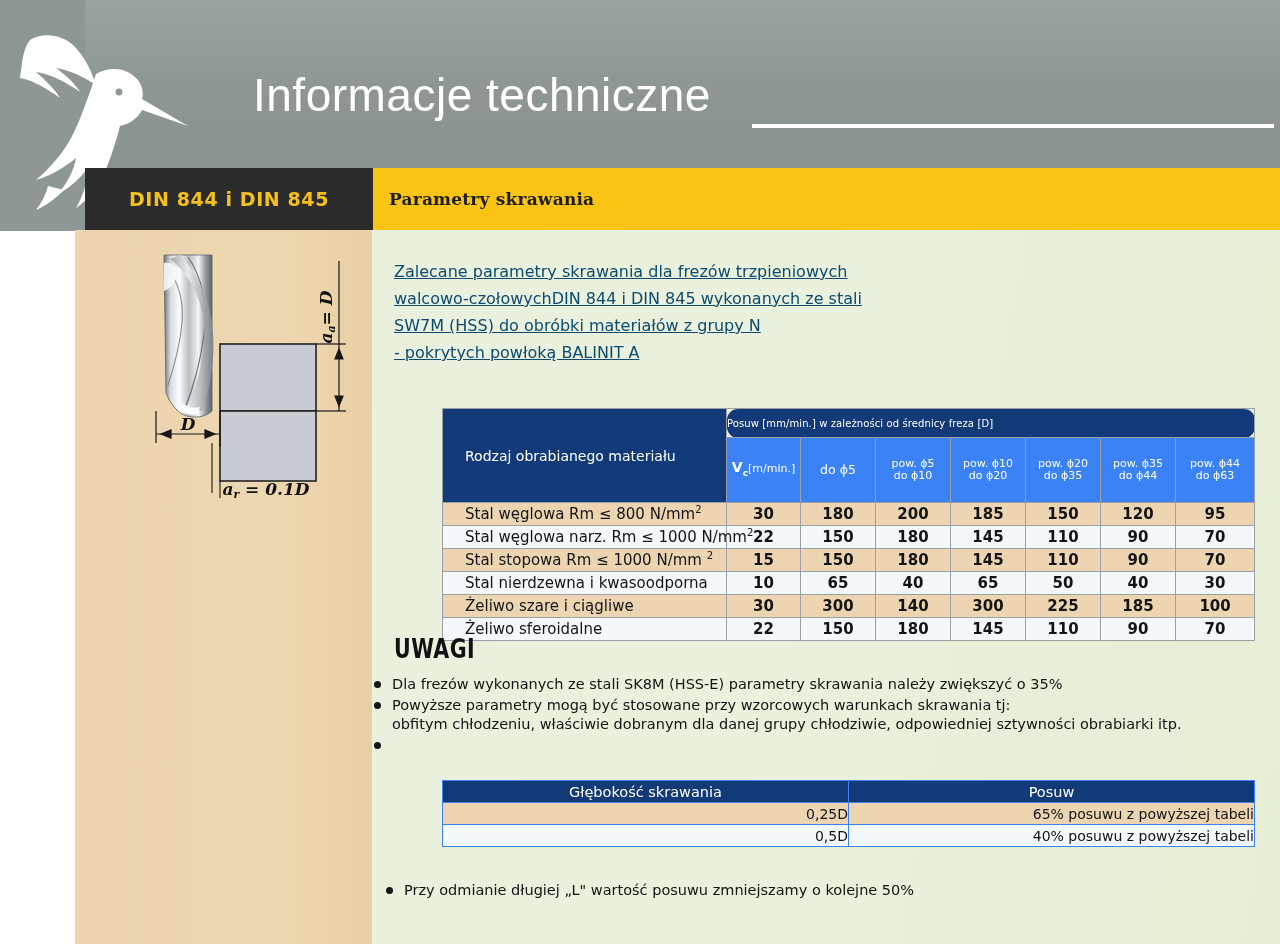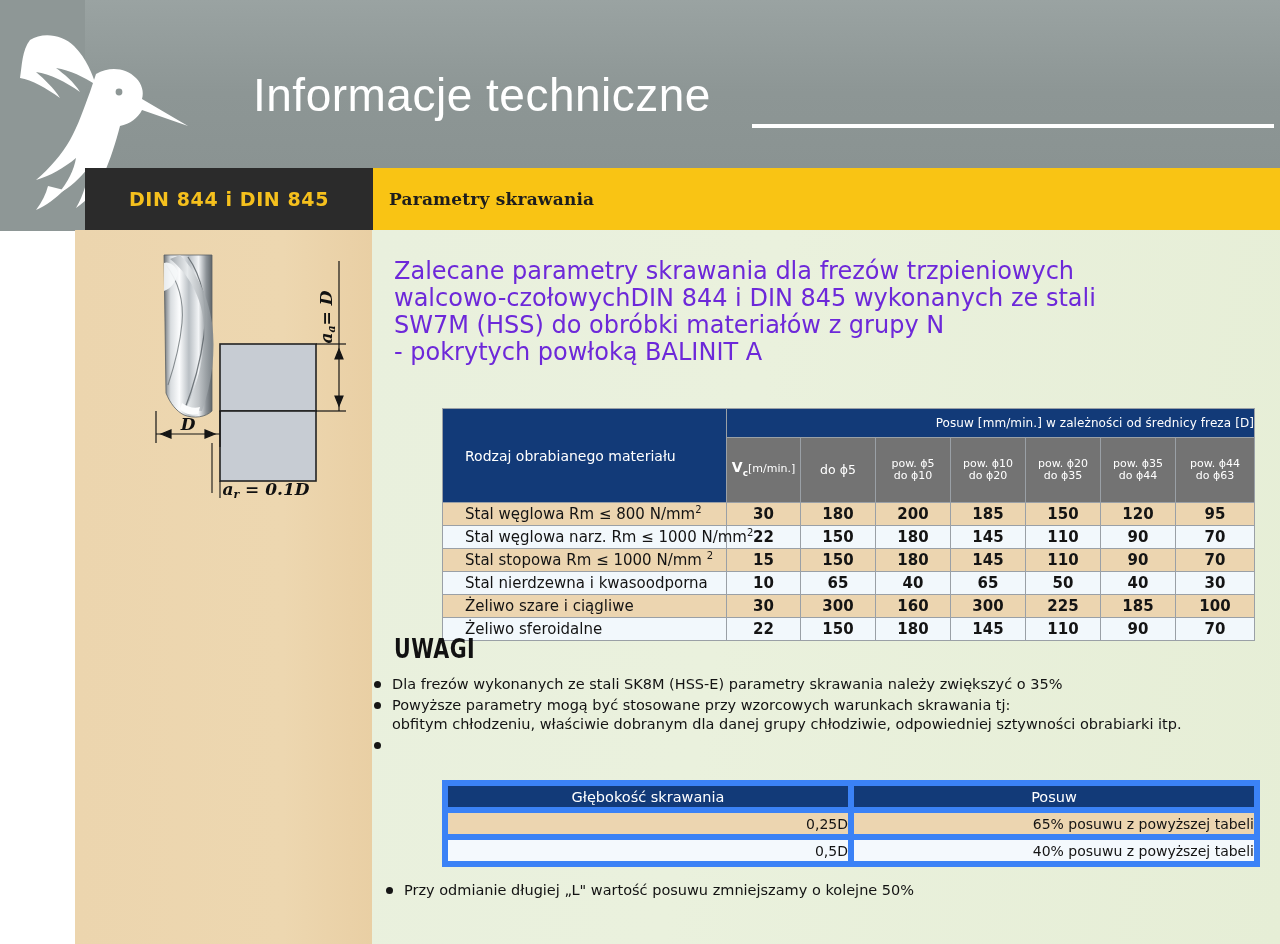--- a/index.html
+++ b/index.html
@@ -64,39 +64,41 @@
     background:linear-gradient(100deg,#e9f0dd 0%,#eaf1dd 40%,#e6eed6 100%);
   }
   .white-left{position:absolute;left:0;top:231px;width:75px;height:713px;background:#fff;}
 
   
   .drawing{position:absolute;left:132px;top:243px;width:248px;height:260px;}
 
   
   .intro{
     position:absolute;left:394px;top:258px;width:600px;
-    font-size:24px;line-height:27px;color:#6d28d9;
-    font-family:"DejaVu Sans","Liberation Sans",sans-serif;
+    font-size:16px;line-height:27px;color:#0c4a6e;
+    font-family:"DejaVu Sans","Liberation Sans",sans-serif;
+    text-decoration:underline;
   }
   .intro div{white-space:nowrap;}
 
   
   .maintable{
     position:absolute;left:442px;top:408px;width:812px;
     border-collapse:collapse;table-layout:fixed;
   }
   .maintable td,.maintable th{
     border:1px solid #9aa0a6;padding:0;margin:0;
     font-family:"DejaVu Sans","Liberation Sans",sans-serif;
   }
   .hd-blue{background:#123a78;color:#fff;}
-  .hd-red{background:#737373;color:#fff;}
+  .hd-red{background:#3b82f6;color:#fff;}
   .hd-blue.topspan{
-    font-size:12px;text-align:right;height:28px;font-weight:normal;
+    font-size:10px;text-align:left;height:28px;font-weight:normal;
     letter-spacing:.1px;
+    border-radius:11px;
   }
   .hd-blue.matcol{
     font-size:14px;text-align:left;padding-left:22px;vertical-align:middle;font-weight:normal;
   }
   .hd-red.colhd{
     font-size:11px;line-height:12px;text-align:center;vertical-align:middle;
     height:60px;font-weight:normal;padding:2px 1px;
   }
   .hd-red.colhd b{font-size:14px;}
   .hd-red.colhd .sub{font-size:9px;vertical-align:sub;}
@@ -138,21 +140,21 @@
   .note-last .bullet{
     position:absolute;left:8px;top:6px;width:7px;height:7px;border-radius:50%;background:#151515;
   }
 
   
   .depthtable{
     position:absolute;left:442px;top:780px;width:812px;
     border-collapse:collapse;table-layout:fixed;
   }
   .depthtable th,.depthtable td{
-    border:6px solid #3b82f6;padding:0;height:21px;
+    border:1px solid #3b82f6;padding:0;height:21px;
     font-family:"DejaVu Sans","Liberation Sans",sans-serif;
   }
   .depthtable th{
     background:#123a78;color:#fff;font-size:14.5px;font-weight:normal;text-align:center;
   }
   .depthtable td{font-size:14px;color:#141414;text-align:right;}
   .depthtable tr.dtan td{background:#ecd5b0;}
   .depthtable tr.dlight td{background:#f4f9fd;}
 </style>
 </head>
@@ -336,21 +338,21 @@
       <td class="num">40</td>
       <td class="num">65</td>
       <td class="num">50</td>
       <td class="num">40</td>
       <td class="num">30</td>
     </tr>
     <tr class="row-tan">
       <td class="matname"><span>Żeliwo szare i ciągliwe</span><span class="sup"></span></td>
       <td class="num">30</td>
       <td class="num">300</td>
-      <td class="num">160</td>
+      <td class="num">140</td>
       <td class="num">300</td>
       <td class="num">225</td>
       <td class="num">185</td>
       <td class="num">100</td>
     </tr>
     <tr class="row-light">
       <td class="matname"><span>Żeliwo sferoidalne</span><span class="sup"></span></td>
       <td class="num">22</td>
       <td class="num">150</td>
       <td class="num">180</td>

